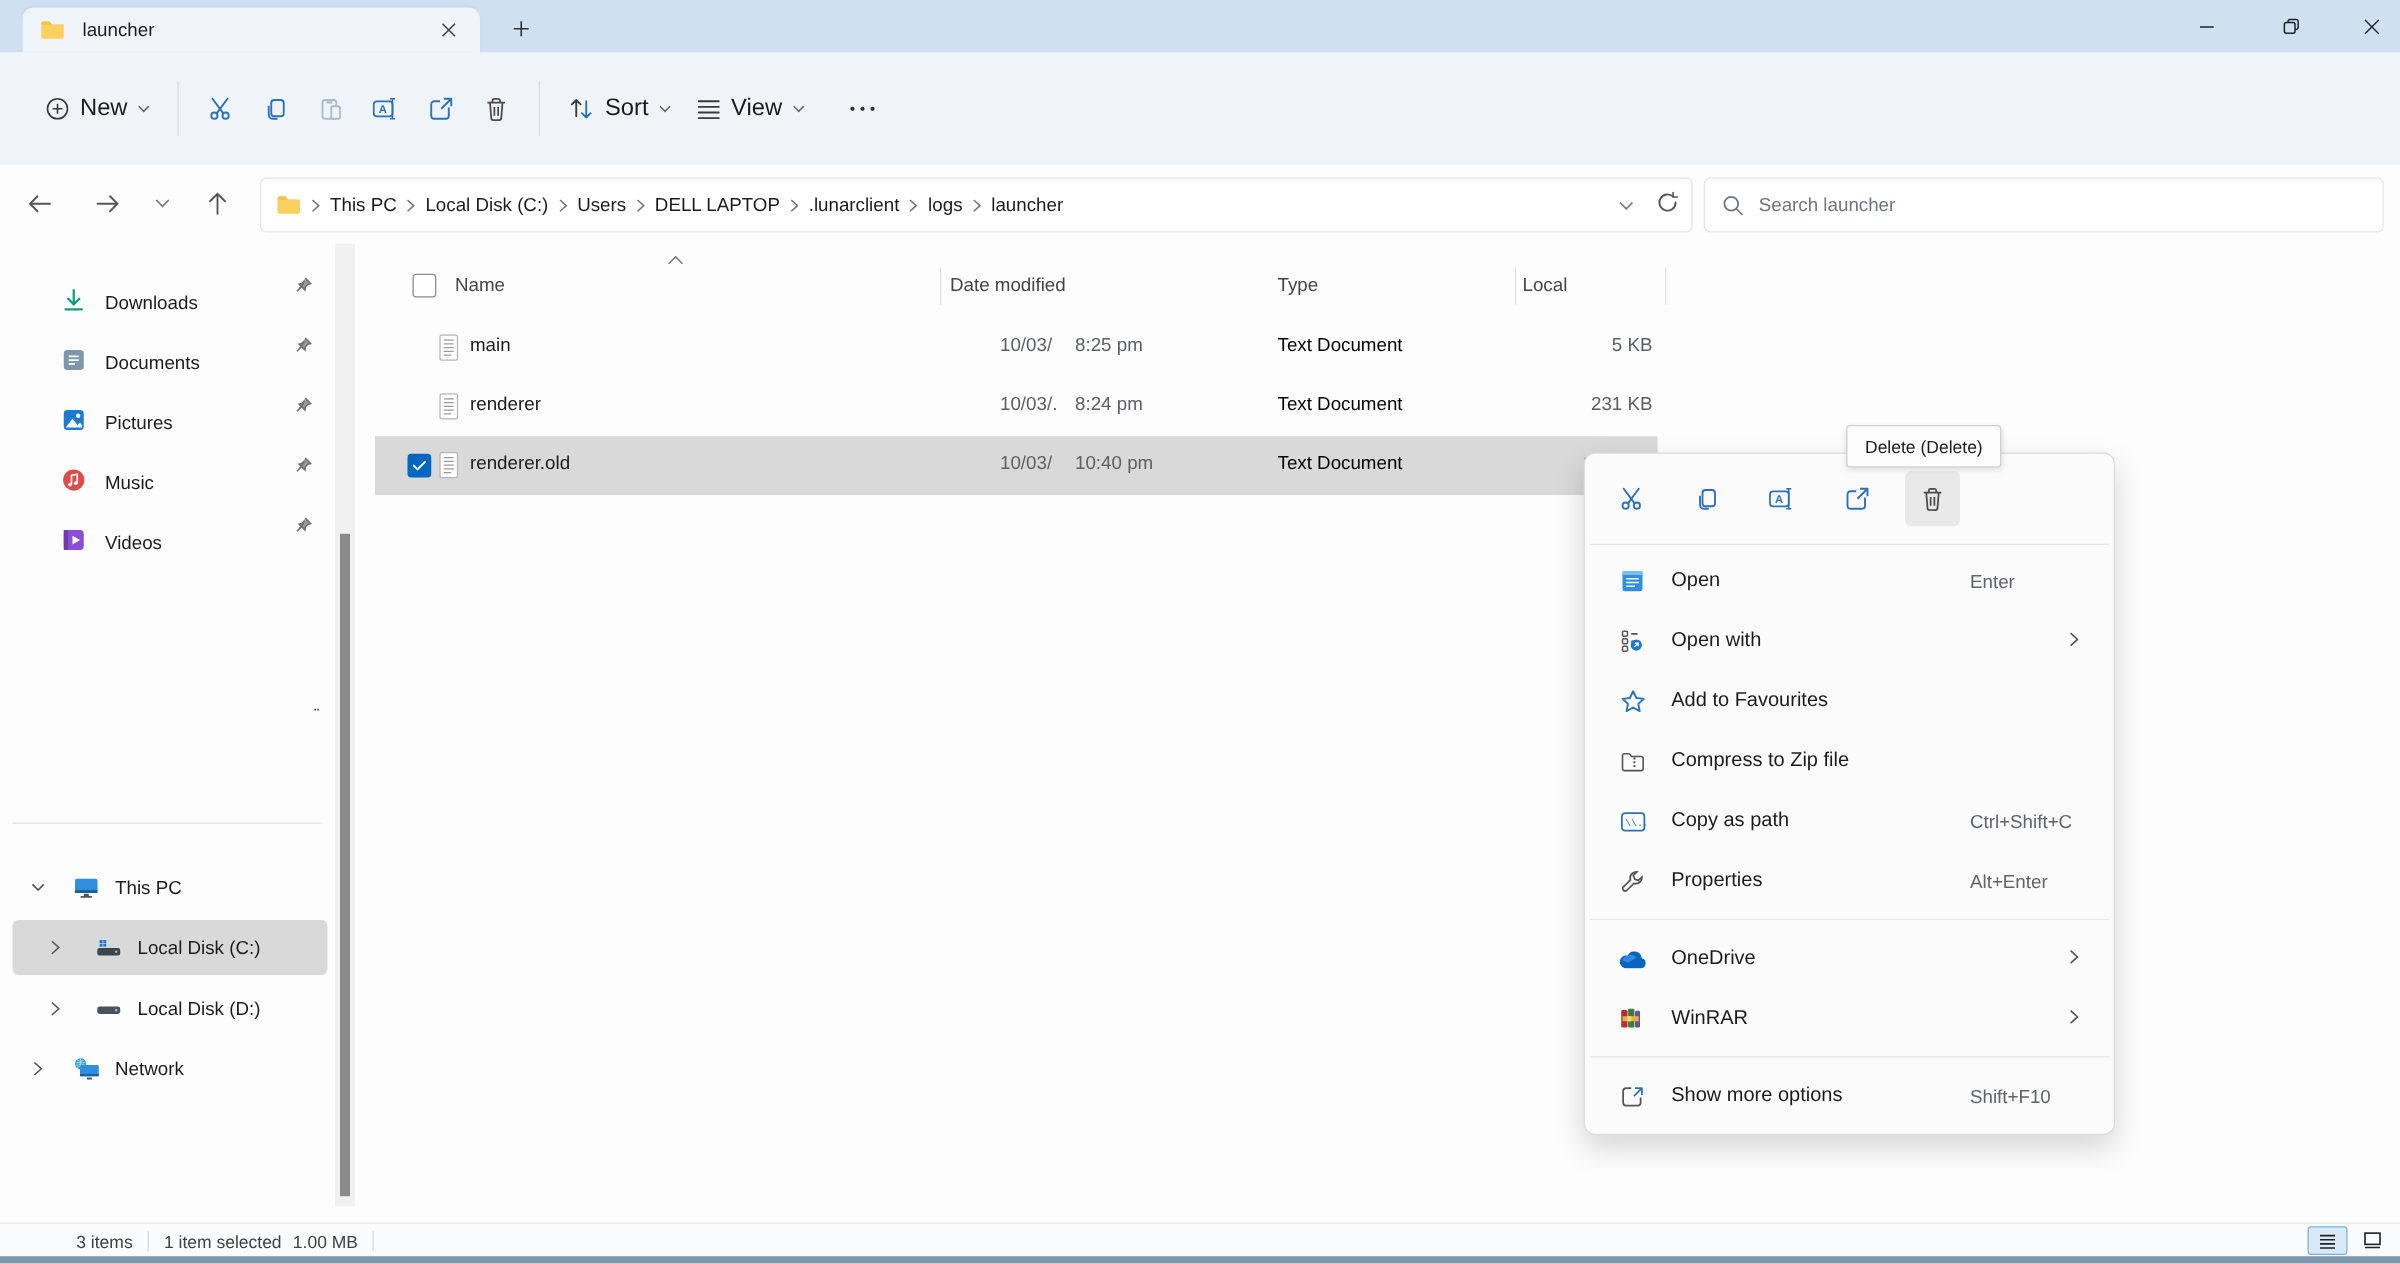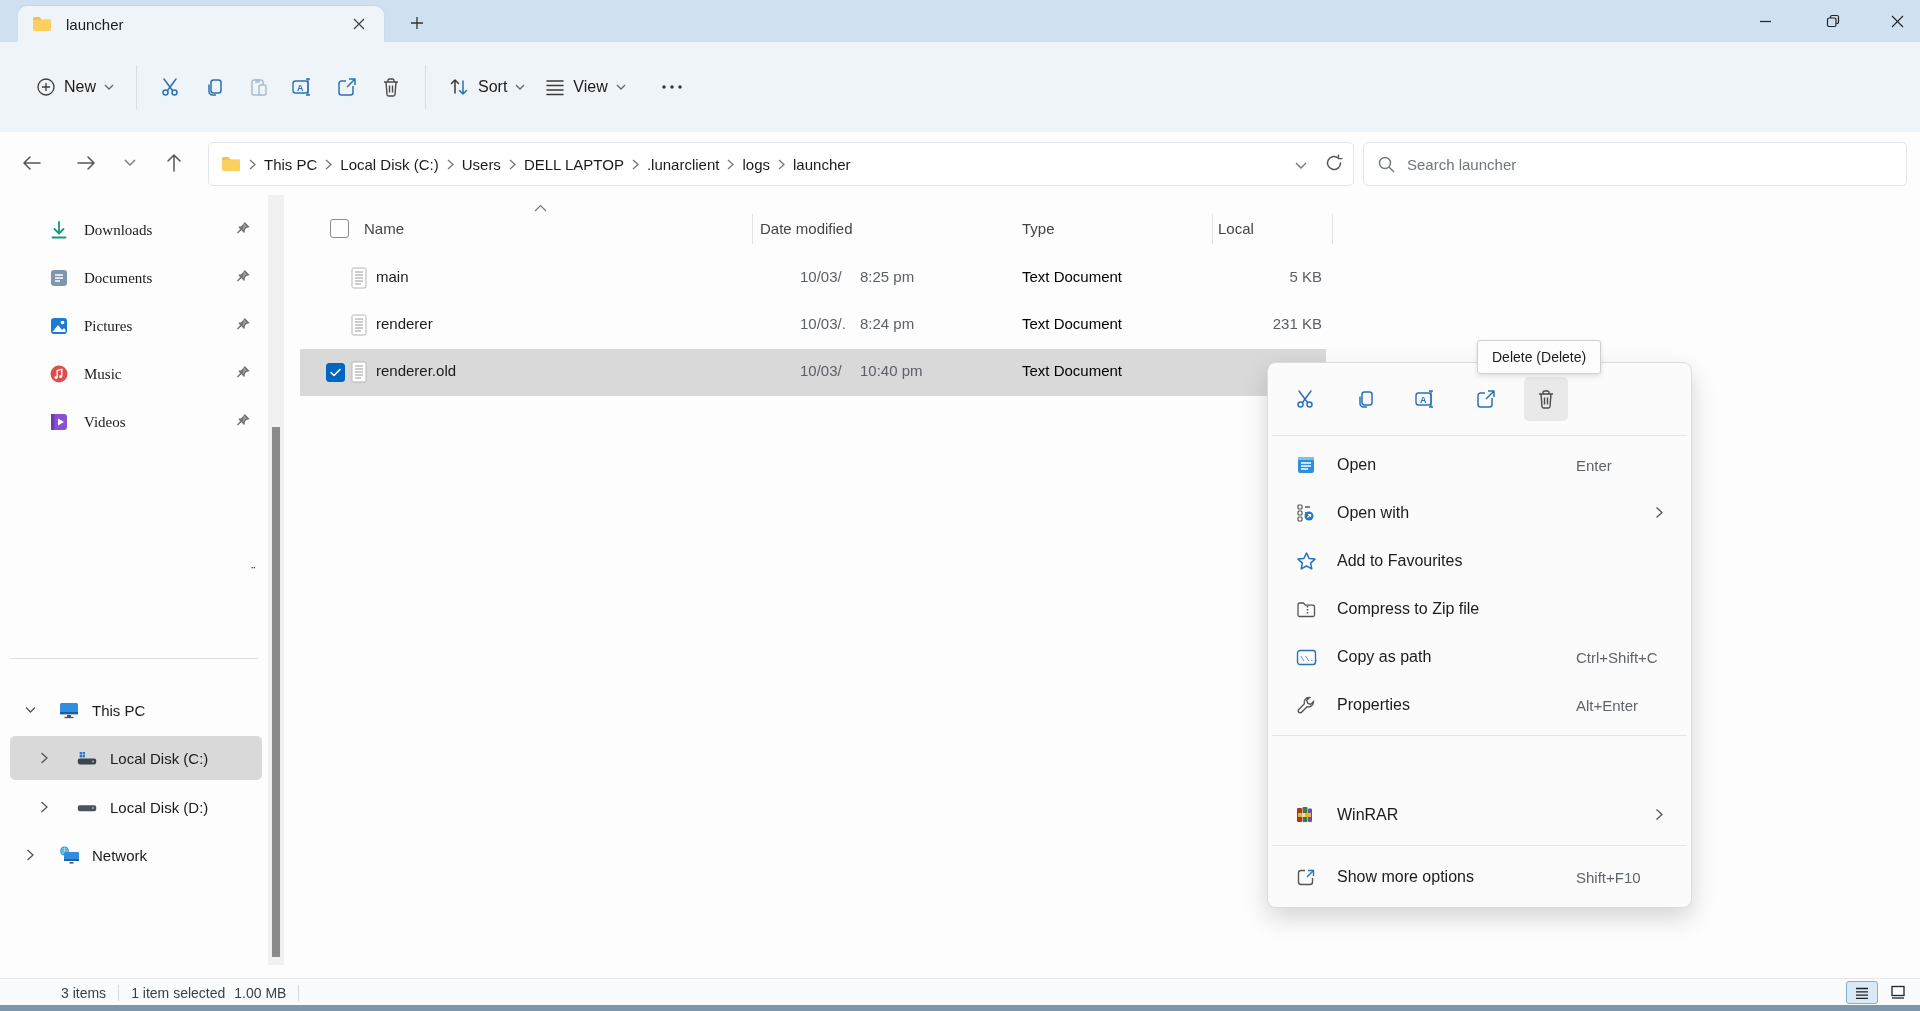--- a/index.html
+++ b/index.html
@@ -10,40 +10,40 @@
   #tab{position:absolute;left:18px;top:6px;width:366px;height:36px;background:#eff4f9;
        border-radius:9px 9px 0 0;display:flex;align-items:center;box-shadow:0 -1px 2px rgba(0,0,0,.05);}
   #tab .tab-title{margin-left:14px;font-size:15px;}
   #tab .tab-close{position:absolute;right:14px;top:7px;width:22px;height:22px;border-radius:4px;
        display:flex;align-items:center;justify-content:center;}
   #newtab{position:absolute;left:404px;top:10px;width:26px;height:26px;display:flex;align-items:center;justify-content:center;}
   .wctl{position:absolute;top:4px;width:46px;height:34px;display:flex;align-items:center;justify-content:center;}
   
   #toolbar{position:absolute;left:0;top:42px;width:1920px;height:90px;background:#eff4f9;
        display:flex;align-items:center;}
-  .tbtn{display:flex;align-items:center;gap:8px;padding:8px 10px;border-radius:5px;font-size:16px;}
+  .tbtn{display:flex;align-items:center;gap:8px;padding:8px 10px;border-radius:5px;font-size:19px;}
   .tico{width:44px;height:44px;display:flex;align-items:center;justify-content:center;border-radius:5px;}
   .tdiv{width:1px;height:44px;background:#d8dde2;margin:0 12px;}
   
   #addr-row{position:absolute;left:0;top:132px;width:1920px;height:63px;background:#fdfdfd;}
   .nav{position:absolute;top:14px;width:36px;height:34px;display:flex;align-items:center;justify-content:center;border-radius:5px;}
   #breadcrumb{position:absolute;left:208px;top:10px;width:1144px;height:42px;background:#fff;
        border:1px solid #e1e5ea;border-radius:5px;display:flex;align-items:center;font-size:15px;}
   #breadcrumb .crumb{padding:4px 6px;border-radius:4px;white-space:nowrap;}
   #breadcrumb .csep{display:flex;align-items:center;margin:0 2px;}
   #addr-tools{position:absolute;right:10px;top:0;height:42px;display:flex;align-items:center;gap:18px;}
   #searchbox{position:absolute;left:1363px;top:10px;width:542px;height:42px;background:#fff;
        border:1px solid #e1e5ea;border-radius:5px;display:flex;align-items:center;}
   #searchbox input{border:none;outline:none;background:transparent;font-family:"Liberation Sans",sans-serif;
        font-size:15px;color:#1b1b1b;width:440px;}
   #searchbox input::placeholder{color:#6d757e;}
   
   #sidebar{position:absolute;left:0;top:195px;width:290px;height:783px;}
   .side-item{position:absolute;left:10px;width:250px;height:42px;border-radius:5px;
-       display:flex;align-items:center;font-size:15px;font-family:Liberation Serif, serif;}
+       display:flex;align-items:flex-end;font-size:15px;}
   .side-item .s-ico{width:22px;height:22px;margin-left:38px;margin-right:14px;display:flex;align-items:center;justify-content:center;}
   .side-item .pin{position:absolute;right:10px;top:12px;}
   .tree-item{position:absolute;left:10px;width:252px;height:44px;border-radius:5px;
        display:flex;align-items:center;font-size:15px;}
   .tree-item .chev{width:16px;height:16px;display:flex;align-items:center;justify-content:center;}
   .tree-item .s-ico{width:22px;height:22px;margin-right:12px;display:flex;align-items:center;justify-content:center;}
   .tree-item.sel{background:#d9d9d9;}
   #side-divider{position:absolute;left:10px;top:463px;width:248px;height:1px;background:#e0e0e0;}
   #side-handle{position:absolute;left:250px;top:364px;font-size:13px;color:#333;letter-spacing:-2px;}
   #side-scroll-track{position:absolute;left:268px;top:0px;width:16px;height:770px;background:#f1f1f1;}
@@ -611,20 +611,32 @@
         <svg width="21" height="21" viewBox="0 0 21 21" fill="none" stroke="#555" stroke-width="1.4" stroke-linecap="round">
           <path d="M13.5 2.5a5 5 0 0 0-5.2 6.4L3 14.2a2 2 0 1 0 2.8 2.8l5.3-5.3a5 5 0 0 0 6.4-5.2L14.6 9.4l-2.8-1.2-1.2-2.8z"></path>
         </svg>
       </span>
       <span>Properties</span>
       <span class="msc">Alt+Enter</span>
     </div>
 
     <div class="ctx-sep" style="top:372px"></div>
 
+    <div class="mi" style="top:380px">
+      <span class="mico">
+        <svg width="22" height="15" viewBox="0 0 22 15">
+            <path d="M9 14.5h8.5a4 4 0 0 0 .9-7.9A6 6 0 0 0 7 4.6 4.7 4.7 0 0 0 4.8 14.5z" fill="#0a64bf"></path>
+            <path d="M7 4.6A6 6 0 0 1 14.5 6l-7 4.2L3 8.4A4.7 4.7 0 0 1 7 4.6z" fill="#2e8ae0"></path>
+          </svg>
+      </span>
+      <span>OneDrive</span>
+      <span class="msub"><svg width="8" height="13" viewBox="0 0 8 13" fill="none" stroke="#555" stroke-width="1.3">
+            <path d="M1.5 1.5L7 6.5l-5.5 5"></path>
+          </svg></span>
+    </div>
 
     <div class="mi" style="top:428px">
       <span class="mico">
         <svg width="20" height="20" viewBox="0 0 20 20">
           <rect x="1" y="3" width="5" height="14" rx="1" fill="#b3302c"></rect>
           <rect x="6.5" y="2" width="5" height="15" rx="1" fill="#3e7a3a"></rect>
           <rect x="12" y="3.5" width="4" height="13.5" rx="1" fill="#6a4fa0"></rect>
           <rect x="2" y="8" width="13" height="4" fill="#e8b33c"></rect>
           <rect x="6" y="8" width="3" height="4" fill="#f5d98a"></rect>
         </svg>

